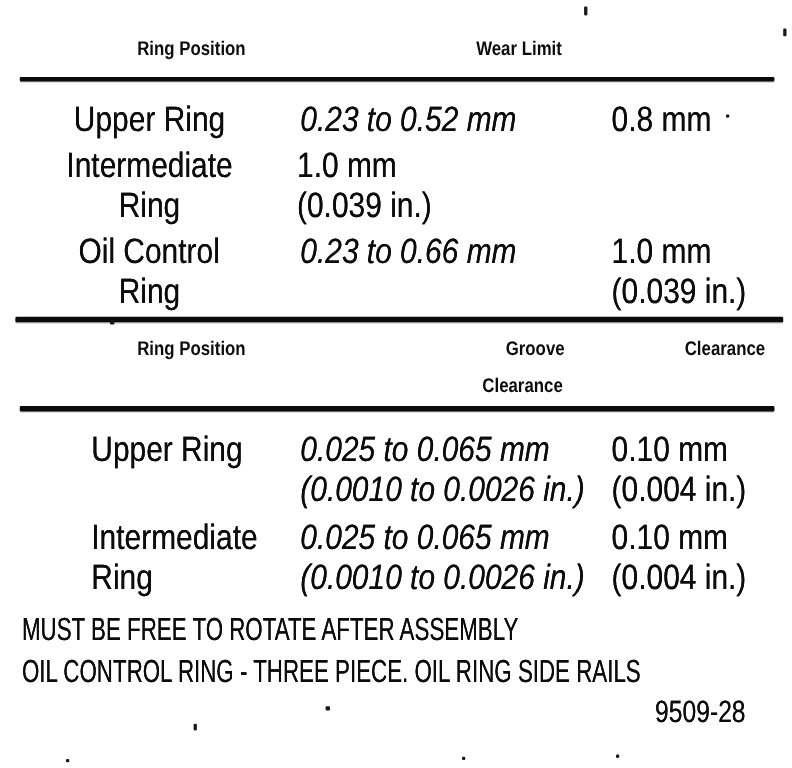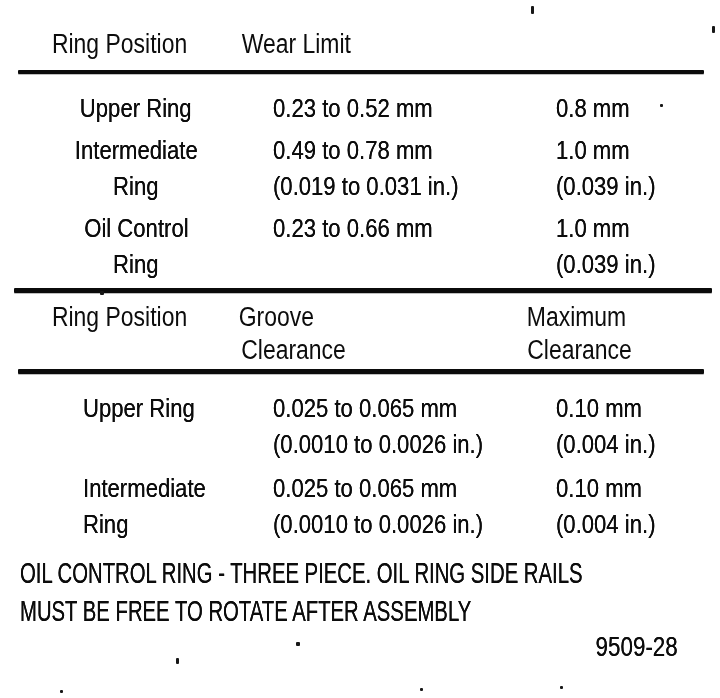--- a/index.html
+++ b/index.html
@@ -15,31 +15,31 @@
   }
   
   .grid{
     display:grid;
     grid-template-columns:212px 286px 184px;
     margin-left:20px;
     width:682px;
   }
   .hdr-row{line-height:40px;margin-bottom:6px;}
   .hdr-row2{margin-top:8px;line-height:33px;}
-  .hdr{font-weight:400;font-size:27px;text-align:left;}
+  .hdr{font-weight:700;font-size:18px;text-align:right;}
   .hdr .ln{display:block;}
   .c1pad{padding-left:20px;}            
   .rows{margin-top:16px;}
   .rows2{margin-top:16px;}
   .row{display:grid;grid-template-columns:212px 286px 184px;margin-left:20px;width:682px;margin-bottom:6px;}
   .rows2 .row{margin-bottom:8px;}
-  .cell{font-size:26px;line-height:36px;}
+  .cell{font-size:32px;line-height:36px;}
   .pos1{text-align:center;padding-left:20px;}     
   .pos2{text-align:left;padding-left:63px;}       
-  .val{padding-left:41px;}
+  .val{padding-left:41px;font-style:italic;}
   .lim{padding-left:38px;}
   .ln{display:block;white-space:nowrap;}
   
   .cx,.cl,.cr{display:inline-block;white-space:nowrap;transform:scaleX(0.85);}
   .cx{transform-origin:50% 50%;}
   .cl{transform-origin:0 50%;}
   .cr{transform-origin:100% 50%;}
   .bd .cl,.bd .cx{text-shadow:0 0 0.5px #0c0c0c;}
   
   .rule{height:4px;background:#0b0b0b;margin-left:18px;width:686px;border-radius:1px;box-shadow:0 1px 0 rgba(0,0,0,0.25);}
@@ -75,24 +75,20 @@
       <div class="cell lim">
         <span class="ln"><span class="cl">0.8 mm</span></span>
       </div>
     </div>
 
     <div class="row">
       <div class="cell pos1">
         <span class="ln"><span class="cx">Intermediate</span></span>
         <span class="ln"><span class="cx">Ring</span></span>
       </div>
-      <div class="cell val">
-        <span class="ln"><span class="cl">0.49 to 0.78 mm</span></span>
-        <span class="ln"><span class="cl">(0.019 to 0.031 in.)</span></span>
-      </div>
       <div class="cell lim">
         <span class="ln"><span class="cl">1.0 mm</span></span>
         <span class="ln"><span class="cl">(0.039 in.)</span></span>
       </div>
     </div>
 
     <div class="row">
       <div class="cell pos1">
         <span class="ln"><span class="cx">Oil Control</span></span>
         <span class="ln"><span class="cx">Ring</span></span>
@@ -111,21 +107,20 @@
 
   <div class="grid hdr-row2">
     <div class="hdr c1pad">
       <span class="ln"><span class="cx">Ring Position</span></span>
     </div>
     <div class="hdr">
       <span class="ln"><span class="cx">Groove</span></span>
       <span class="ln"><span class="cx">Clearance</span></span>
     </div>
     <div class="hdr">
-      <span class="ln"><span class="cx">Maximum</span></span>
       <span class="ln"><span class="cx">Clearance</span></span>
     </div>
   </div>
   <div class="rule rule-3"></div>
 
   <div class="rows2 bd">
     <div class="row">
       <div class="cell pos2">
         <span class="ln"><span class="cl">Upper Ring</span></span>
       </div>
@@ -149,22 +144,22 @@
         <span class="ln"><span class="cl">(0.0010 to 0.0026 in.)</span></span>
       </div>
       <div class="cell lim">
         <span class="ln"><span class="cl">0.10 mm</span></span>
         <span class="ln"><span class="cl">(0.004 in.)</span></span>
       </div>
     </div>
   </div>
 
   <div class="note">
+    <span class="ln"><span class="cl">MUST BE FREE TO ROTATE AFTER ASSEMBLY</span></span>
     <span class="ln"><span class="cl">OIL CONTROL RING - THREE PIECE. OIL RING SIDE RAILS</span></span>
-    <span class="ln"><span class="cl">MUST BE FREE TO ROTATE AFTER ASSEMBLY</span></span>
   </div>
 
   <div class="figure">
     <span class="cr">9509-28</span>
   </div>
 
   <div class="speck" style="left:531px;top:6px;width:3px;height:8px;"></div>
   <div class="speck" style="left:712px;top:26px;width:3px;height:7px;"></div>
   <div class="speck" style="left:660px;top:104px;width:3px;height:3px;"></div>
   <div class="speck" style="left:100px;top:291px;width:4px;height:4px;"></div>

